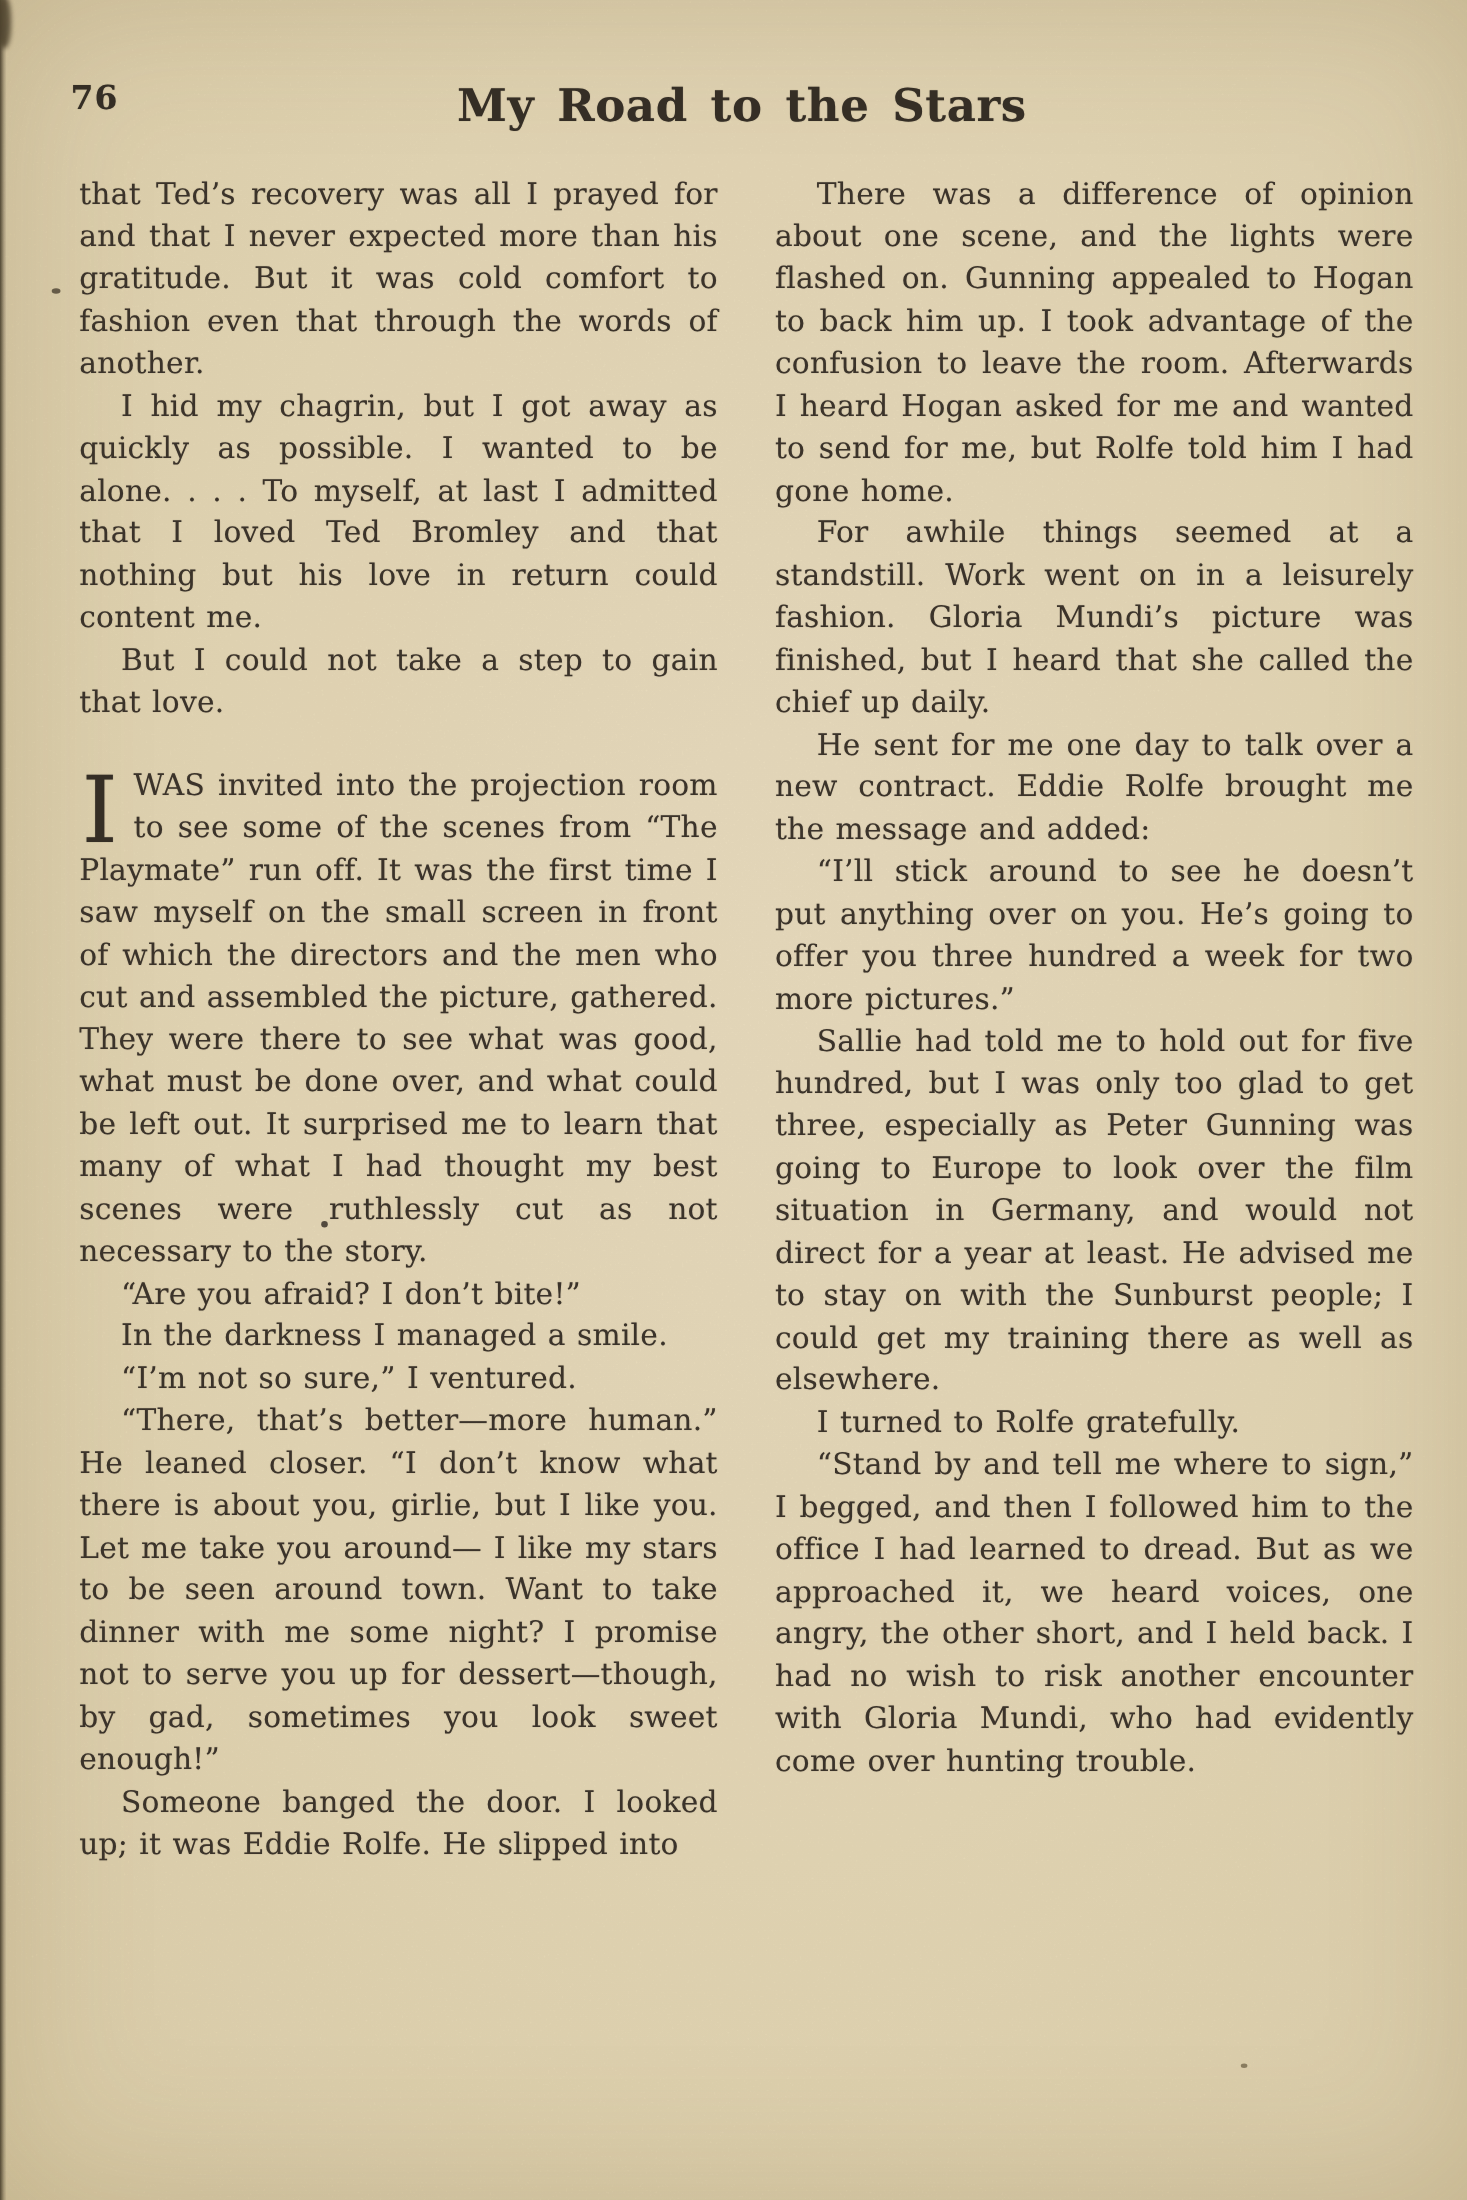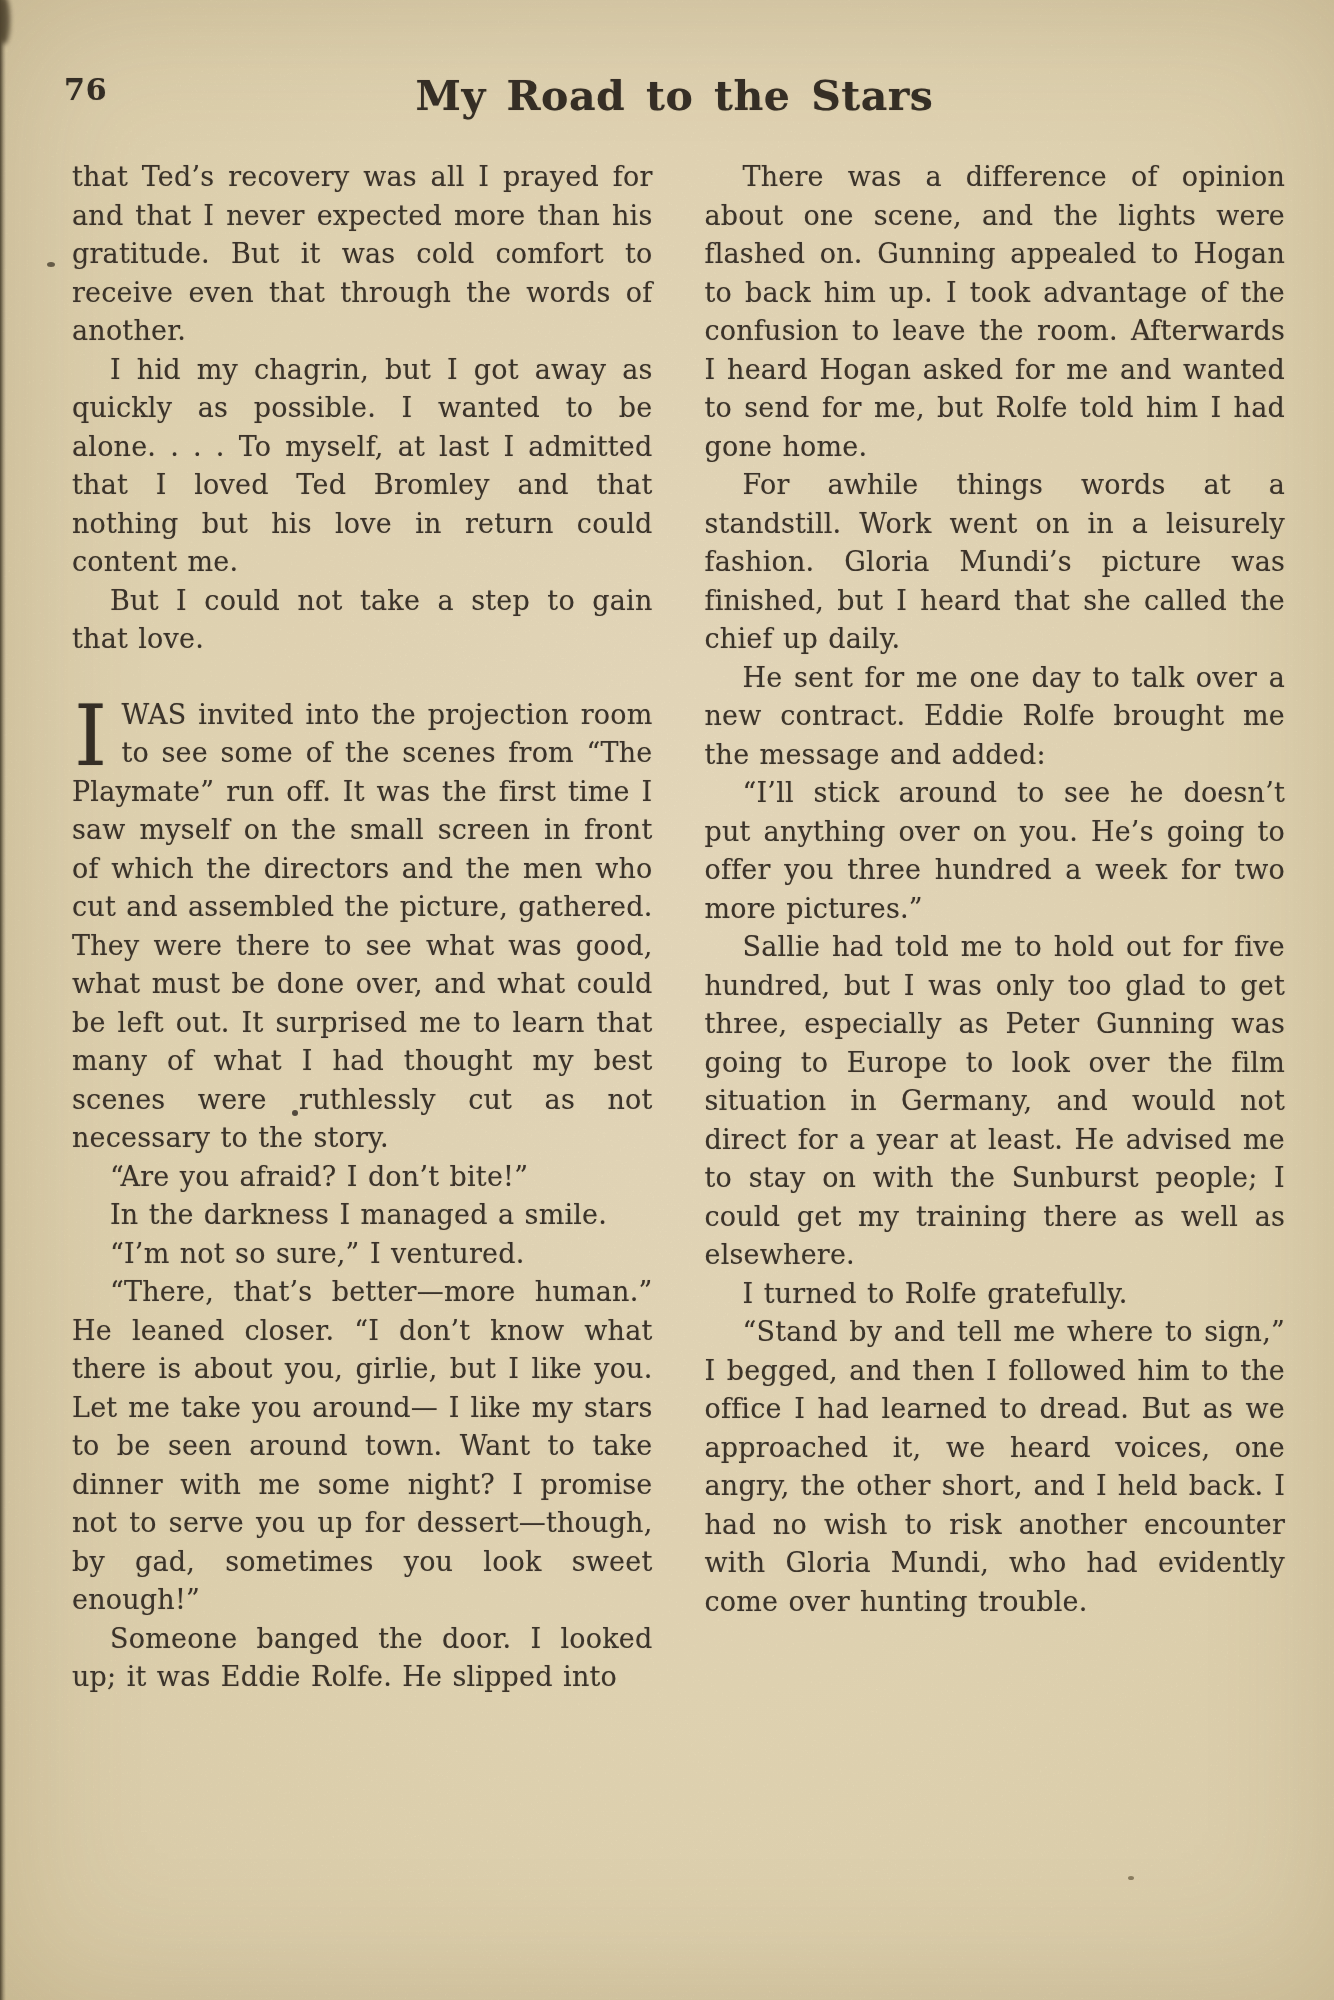--- a/index.html
+++ b/index.html
@@ -98,34 +98,34 @@
   <div class="vignette"></div>
 
   <header class="running-head">
     <span class="folio">76</span>
     <span class="running-title">My Road to the Stars</span>
   </header>
 
   <main class="text-block">
 
     <section class="column">
-      <p class="para noindent">that Ted’s recovery was all I prayed for and that I never expected more than his gratitude.  But it was cold comfort to receive even that through the words of another.</p>
+      <p class="para noindent">that Ted’s recovery was all I prayed for and that I never expected more than his gratitude.  But it was cold comfort to fashion even that through the words of another.</p>
       <p class="para">I hid my chagrin, but I got away as quickly as possible.  I wanted to be alone. . . .  To myself, at last I admitted that I loved Ted Bromley and that nothing but his love in return could content me.</p>
       <p class="para">But I could not take a step to gain that love.</p>
       <p class="para section-start"><span class="dropcap">I</span><span>WAS invited into the projection room to see some of the scenes from “The Playmate” run off.  It was the first time I saw myself on the small screen in front of which the directors and the men who cut and assembled the picture, gathered.  They were there to see what was good, what must be done over, and what could be left out.  It surprised me to learn that many of what I had thought my best scenes were ruthlessly cut as not necessary to the story.</span></p>
       <p class="para">“Are you afraid?  I don’t bite!”</p>
       <p class="para">In the darkness I managed a smile.</p>
       <p class="para">“I’m not so sure,” I ventured.</p>
       <p class="para">“There, that’s better—more human.”  He leaned closer.  “I don’t know what there is about you, girlie, but I like you.  Let me take you around—  I like my stars to be seen around town.  Want to take dinner with me some night?  I promise not to serve you up for dessert—though, by gad, sometimes you look sweet enough!”</p>
       <p class="para">Someone banged the door.  I looked up; it was Eddie Rolfe.  He slipped into</p>
     </section>
 
     <section class="column">
       <p class="para">There was a difference of opinion about one scene, and the lights were flashed on.  Gunning appealed to Hogan to back him up.  I took advantage of the confusion to leave the room.  Afterwards I heard Hogan asked for me and wanted to send for me, but Rolfe told him I had gone home.</p>
-      <p class="para">For awhile things words at a standstill.  Work went on in a leisurely fashion.  Gloria Mundi’s picture was finished, but I heard that she called the chief up daily.</p>
+      <p class="para">For awhile things seemed at a standstill.  Work went on in a leisurely fashion.  Gloria Mundi’s picture was finished, but I heard that she called the chief up daily.</p>
       <p class="para">He sent for me one day to talk over a new contract.  Eddie Rolfe brought me the message and added:</p>
       <p class="para">“I’ll stick around to see he doesn’t put anything over on you.  He’s going to offer you three hundred a week for two more pictures.”</p>
       <p class="para">Sallie had told me to hold out for five hundred, but I was only too glad to get three, especially as Peter Gunning was going to Europe to look over the film situation in Germany, and would not direct for a year at least.  He advised me to stay on with the Sunburst people; I could get my training there as well as elsewhere.</p>
       <p class="para">I turned to Rolfe gratefully.</p>
       <p class="para">“Stand by and tell me where to sign,” I begged, and then I followed him to the office I had learned to dread.  But as we approached it, we heard voices, one angry, the other short, and I held back.  I had no wish to risk another encounter with Gloria Mundi, who had evidently come over hunting trouble.</p>
     </section>
 
   </main>
 </div>
 

